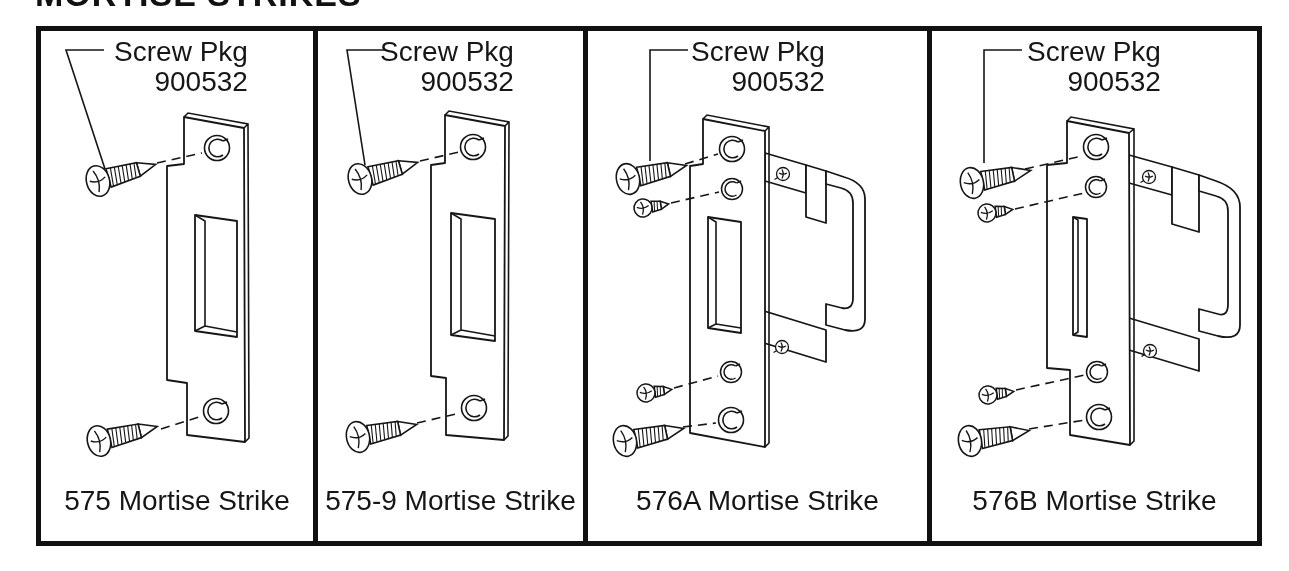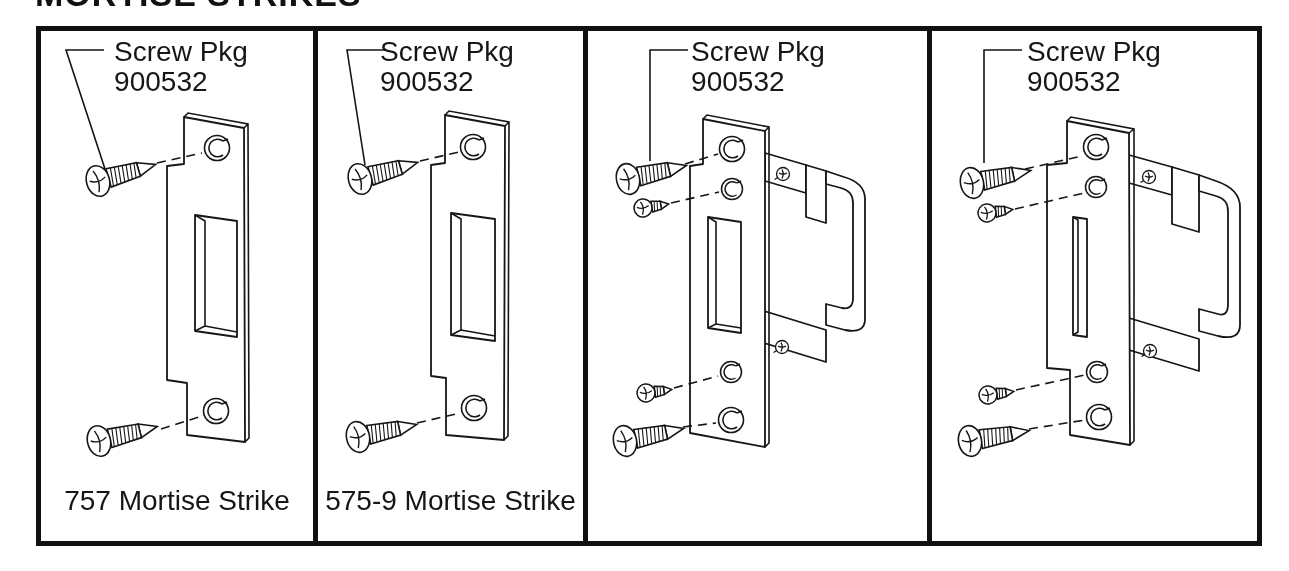--- a/index.html
+++ b/index.html
@@ -7,21 +7,21 @@
         font-family:"Liberation Sans","DejaVu Sans",sans-serif;color:#161616;}
   .title-clip{position:absolute;top:0;left:0;width:100%;height:11px;overflow:hidden;}
   .title-clip h1{font-size:34px;line-height:1;font-weight:bold;letter-spacing:1px;
         margin:-23px 0 0 35px;white-space:nowrap;color:#111;}
   .frame{position:absolute;left:36px;top:26px;width:1226px;height:520px;
         border:5px solid #111;box-sizing:border-box;display:flex;background:#fff;}
   .panel{position:relative;height:100%;flex:0 0 auto;}
   .panel+.panel{border-left:5px solid #111;}
   .p1{width:272px;} .p2{width:265px;} .p3{width:339px;} .p4{width:325px;}
   .panel svg.art{position:absolute;left:0;top:0;display:block;}
-  .callout{position:absolute;top:6px;transform:translateX(-50%);text-align:left;
+  .callout{position:absolute;top:6px;transform:translateX(-50%);text-align:right;
         font-size:28px;line-height:1.08;white-space:nowrap;color:#161616;}
   .caption{position:absolute;left:0;right:0;bottom:24px;text-align:center;
         font-size:28px;color:#161616;white-space:nowrap;}
   .ln{fill:none;stroke:#161616;stroke-width:1.6;}
   .plate{fill:#ffffff;stroke:#161616;stroke-width:1.8;stroke-linejoin:round;}
   .dash{fill:none;stroke:#161616;stroke-width:1.6;stroke-dasharray:9 6;}
 </style>
 </head>
 <body>
 
@@ -88,21 +88,21 @@
         <use href="#holeL" transform="translate(176,117)"></use>
         <use href="#holeL" transform="translate(175,380)"></use>
         <path class="dash" d="M116,132 L161,122 M120,398 L161,385"></path>
         <use href="#screwL" transform="translate(57,150) rotate(-16)"></use>
         <use href="#screwL" transform="translate(58,410) rotate(-14)"></use>
       </svg>
       <div class="callout" style="left:140px">
         <div>Screw Pkg</div>
         <div>900532</div>
       </div>
-      <div class="caption">757 Mortise Strike</div>
+      <div class="caption">575 Mortise Strike</div>
     </section>
 
     <section class="panel p2">
       <svg class="art" width="265" height="510" viewBox="0 0 265 510">
         <path class="ln" d="M67,19 H29 L47,134"></path>
         <path class="plate" d="M127,84 L187,95 L186,409 L128,404 L128,347 L113,345 L113,134 L127,132 Z"></path>
         <path class="ln" d="M127,84 L131,80 L191,91 L190,405 L186,409 M191,91 L187,95"></path>
         <path class="plate" d="M133,182 L177,188 L177,310 L133,304 Z"></path>
         <path class="ln" d="M133,182 L143,188 L143,299 L133,304 M143,299 L177,305"></path>
         <use href="#holeL" transform="translate(155,116)"></use>
@@ -138,20 +138,21 @@
         <path class="dash" d="M97,133 L130,123 M83,172 L131,161 M86,357 L130,345 M95,396 L128,392"></path>
         <use href="#screwL" transform="translate(40,148) rotate(-13)"></use>
         <use href="#screwS" transform="translate(55,177) rotate(-9)"></use>
         <use href="#screwS" transform="translate(58,362) rotate(-8)"></use>
         <use href="#screwL" transform="translate(37,410) rotate(-12)"></use>
       </svg>
       <div class="callout" style="left:170px">
         <div>Screw Pkg</div>
         <div>900532</div>
       </div>
+      <div class="caption">576A Mortise Strike</div>
     </section>
 
     <section class="panel p4">
       <svg class="art" width="325" height="510" viewBox="0 0 325 510">
         <path class="ln" d="M90,19 H52 V132"></path>
         <path class="plate" d="M197,124 L240,136 L240,164 L197,152 Z"></path>
         <path class="plate" d="M240,136 L267,144 L267,201 L240,193 Z"></path>
         <path class="plate" d="M267,144 L284,150 Q308,158 308,176 L308,294 Q308,310 286,305 L267,300 L267,278 L286,283 Q296,286 296,273 L296,180 Q296,168 284,165 L267,160 Z"></path>
         <path class="plate" d="M187,284 L267,308 L267,340 L187,316 Z"></path>
         <use href="#holeS" transform="translate(217,146)"></use>
@@ -167,16 +168,17 @@
         <path class="dash" d="M93,138 L150,125 M83,178 L152,162 M84,359 L153,344 M97,398 L153,389"></path>
         <use href="#screwL" transform="translate(40,152) rotate(-12)"></use>
         <use href="#screwS" transform="translate(55,182) rotate(-8)"></use>
         <use href="#screwS" transform="translate(56,364) rotate(-8)"></use>
         <use href="#screwL" transform="translate(38,410) rotate(-10)"></use>
       </svg>
       <div class="callout" style="left:162px">
         <div>Screw Pkg</div>
         <div>900532</div>
       </div>
+      <div class="caption">576B Mortise Strike</div>
     </section>
 
   </div>
 </div>
 
 </body></html>

